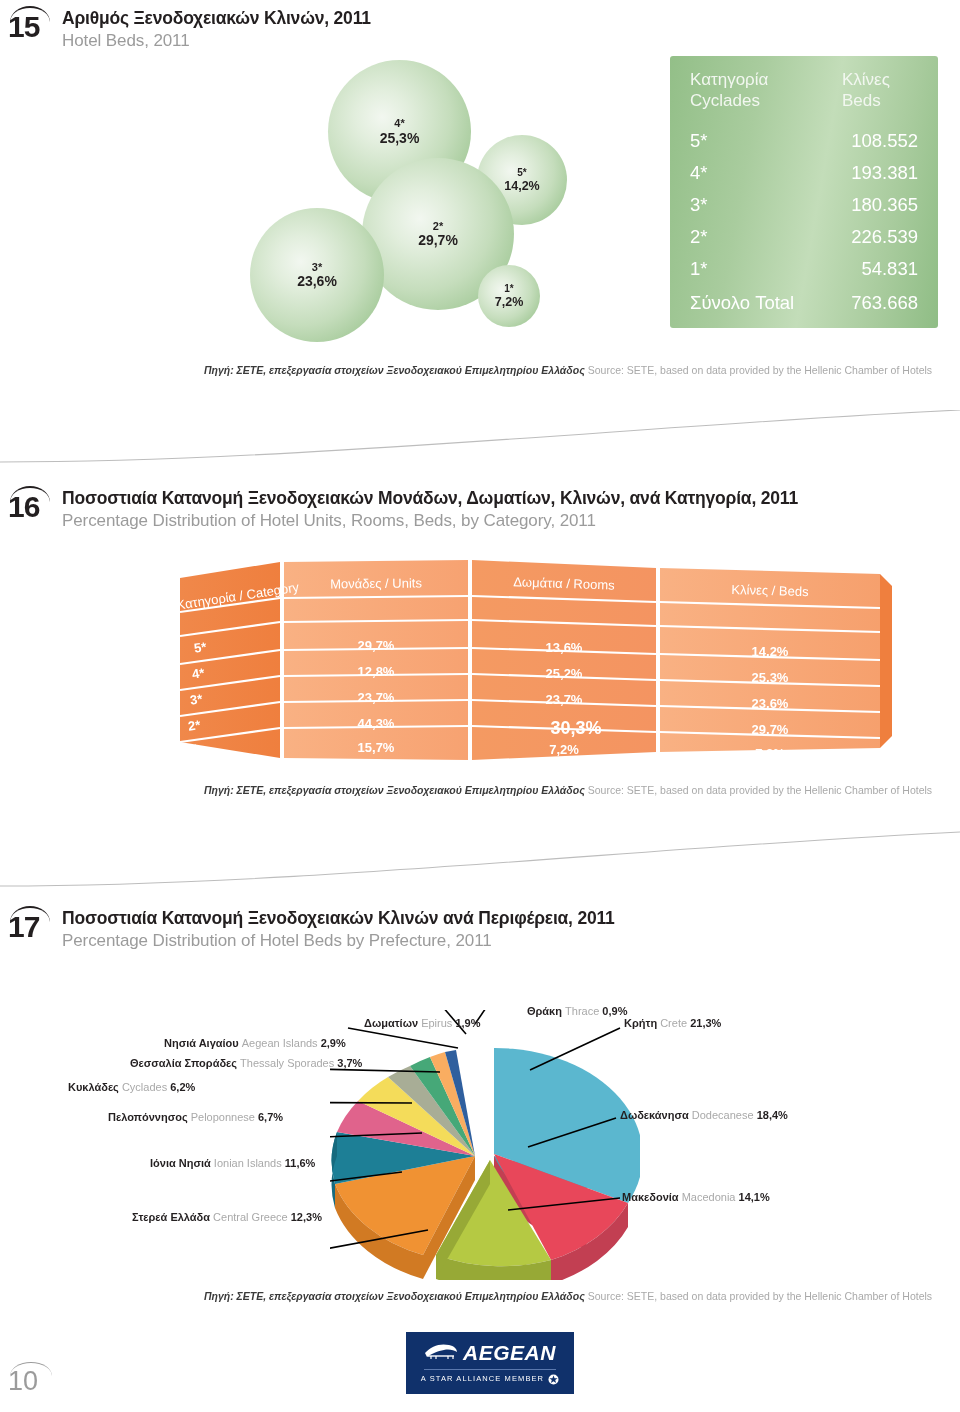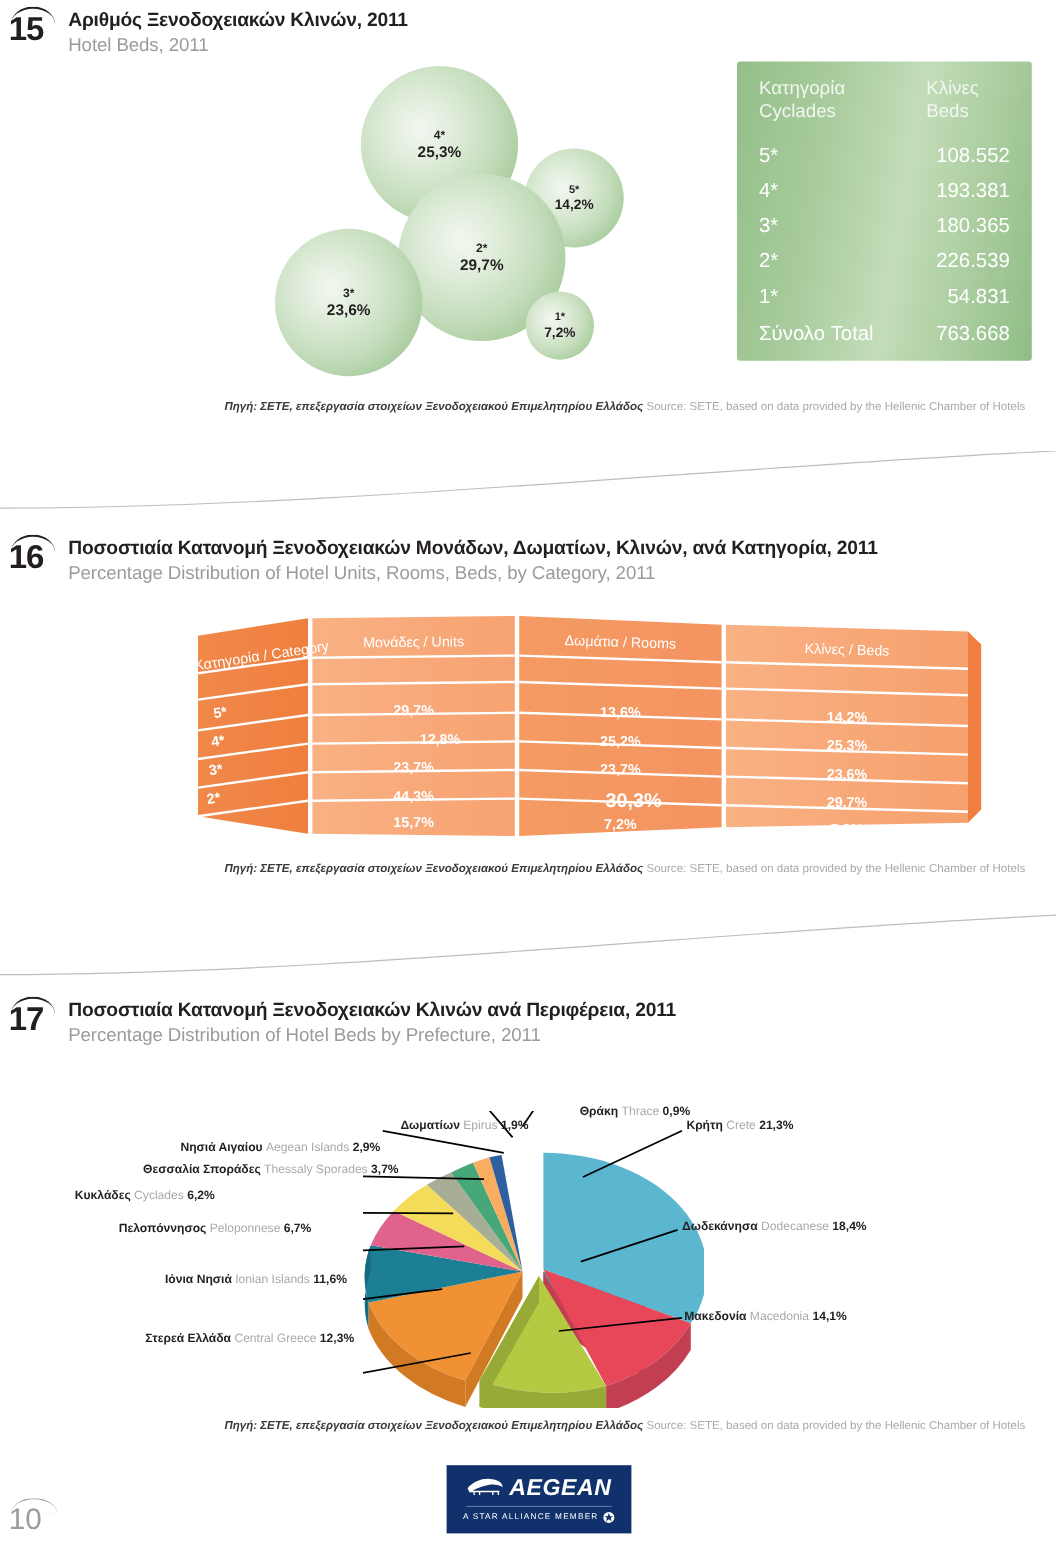--- a/index.html
+++ b/index.html
@@ -246,21 +246,21 @@
   <div class="ohead-text" style="left:104px;top:16px;width:184px;text-align:center;font-size:13px;transform:rotate(-0.6deg);">Μονάδες / Units</div>
   <div class="ohead-text" style="left:292px;top:16px;width:184px;text-align:center;font-size:13px;transform:rotate(1.9deg);">Δωμάτια / Rooms</div>
   <div class="ohead-text" style="left:480px;top:23px;width:220px;text-align:center;font-size:13px;transform:rotate(1.6deg);">Κλίνες / Beds</div>
 
   <div class="ocell-text" style="left:14px;top:80px;font-size:13px;transform:rotate(-8.5deg);">5*</div>
   <div class="ocell-text" style="left:104px;top:78px;width:184px;font-size:13px;">29,7%</div>
   <div class="ocell-text" style="left:292px;top:80px;width:184px;font-size:13px;">13,6%</div>
   <div class="ocell-text" style="left:480px;top:84px;width:220px;font-size:13px;">14,2%</div>
 
   <div class="ocell-text" style="left:12px;top:106px;font-size:13px;transform:rotate(-8.5deg);">4*</div>
-  <div class="ocell-text" style="left:104px;top:104px;width:184px;font-size:13px;margin-left:24px;">12,8%</div>
+  <div class="ocell-text" style="left:104px;top:104px;width:184px;font-size:13px;">12,8%</div>
   <div class="ocell-text" style="left:292px;top:106px;width:184px;font-size:13px;">25,2%</div>
   <div class="ocell-text" style="left:480px;top:110px;width:220px;font-size:13px;">25,3%</div>
 
   <div class="ocell-text" style="left:10px;top:132px;font-size:13px;transform:rotate(-8.5deg);">3*</div>
   <div class="ocell-text" style="left:104px;top:130px;width:184px;font-size:13px;">23,7%</div>
   <div class="ocell-text" style="left:292px;top:132px;width:184px;font-size:13px;">23,7%</div>
   <div class="ocell-text" style="left:480px;top:136px;width:220px;font-size:13px;">23,6%</div>
 
   <div class="ocell-text" style="left:8px;top:158px;font-size:13px;transform:rotate(-8.5deg);">2*</div>
   <div class="ocell-text" style="left:104px;top:156px;width:184px;font-size:13px;">44,3%</div>

